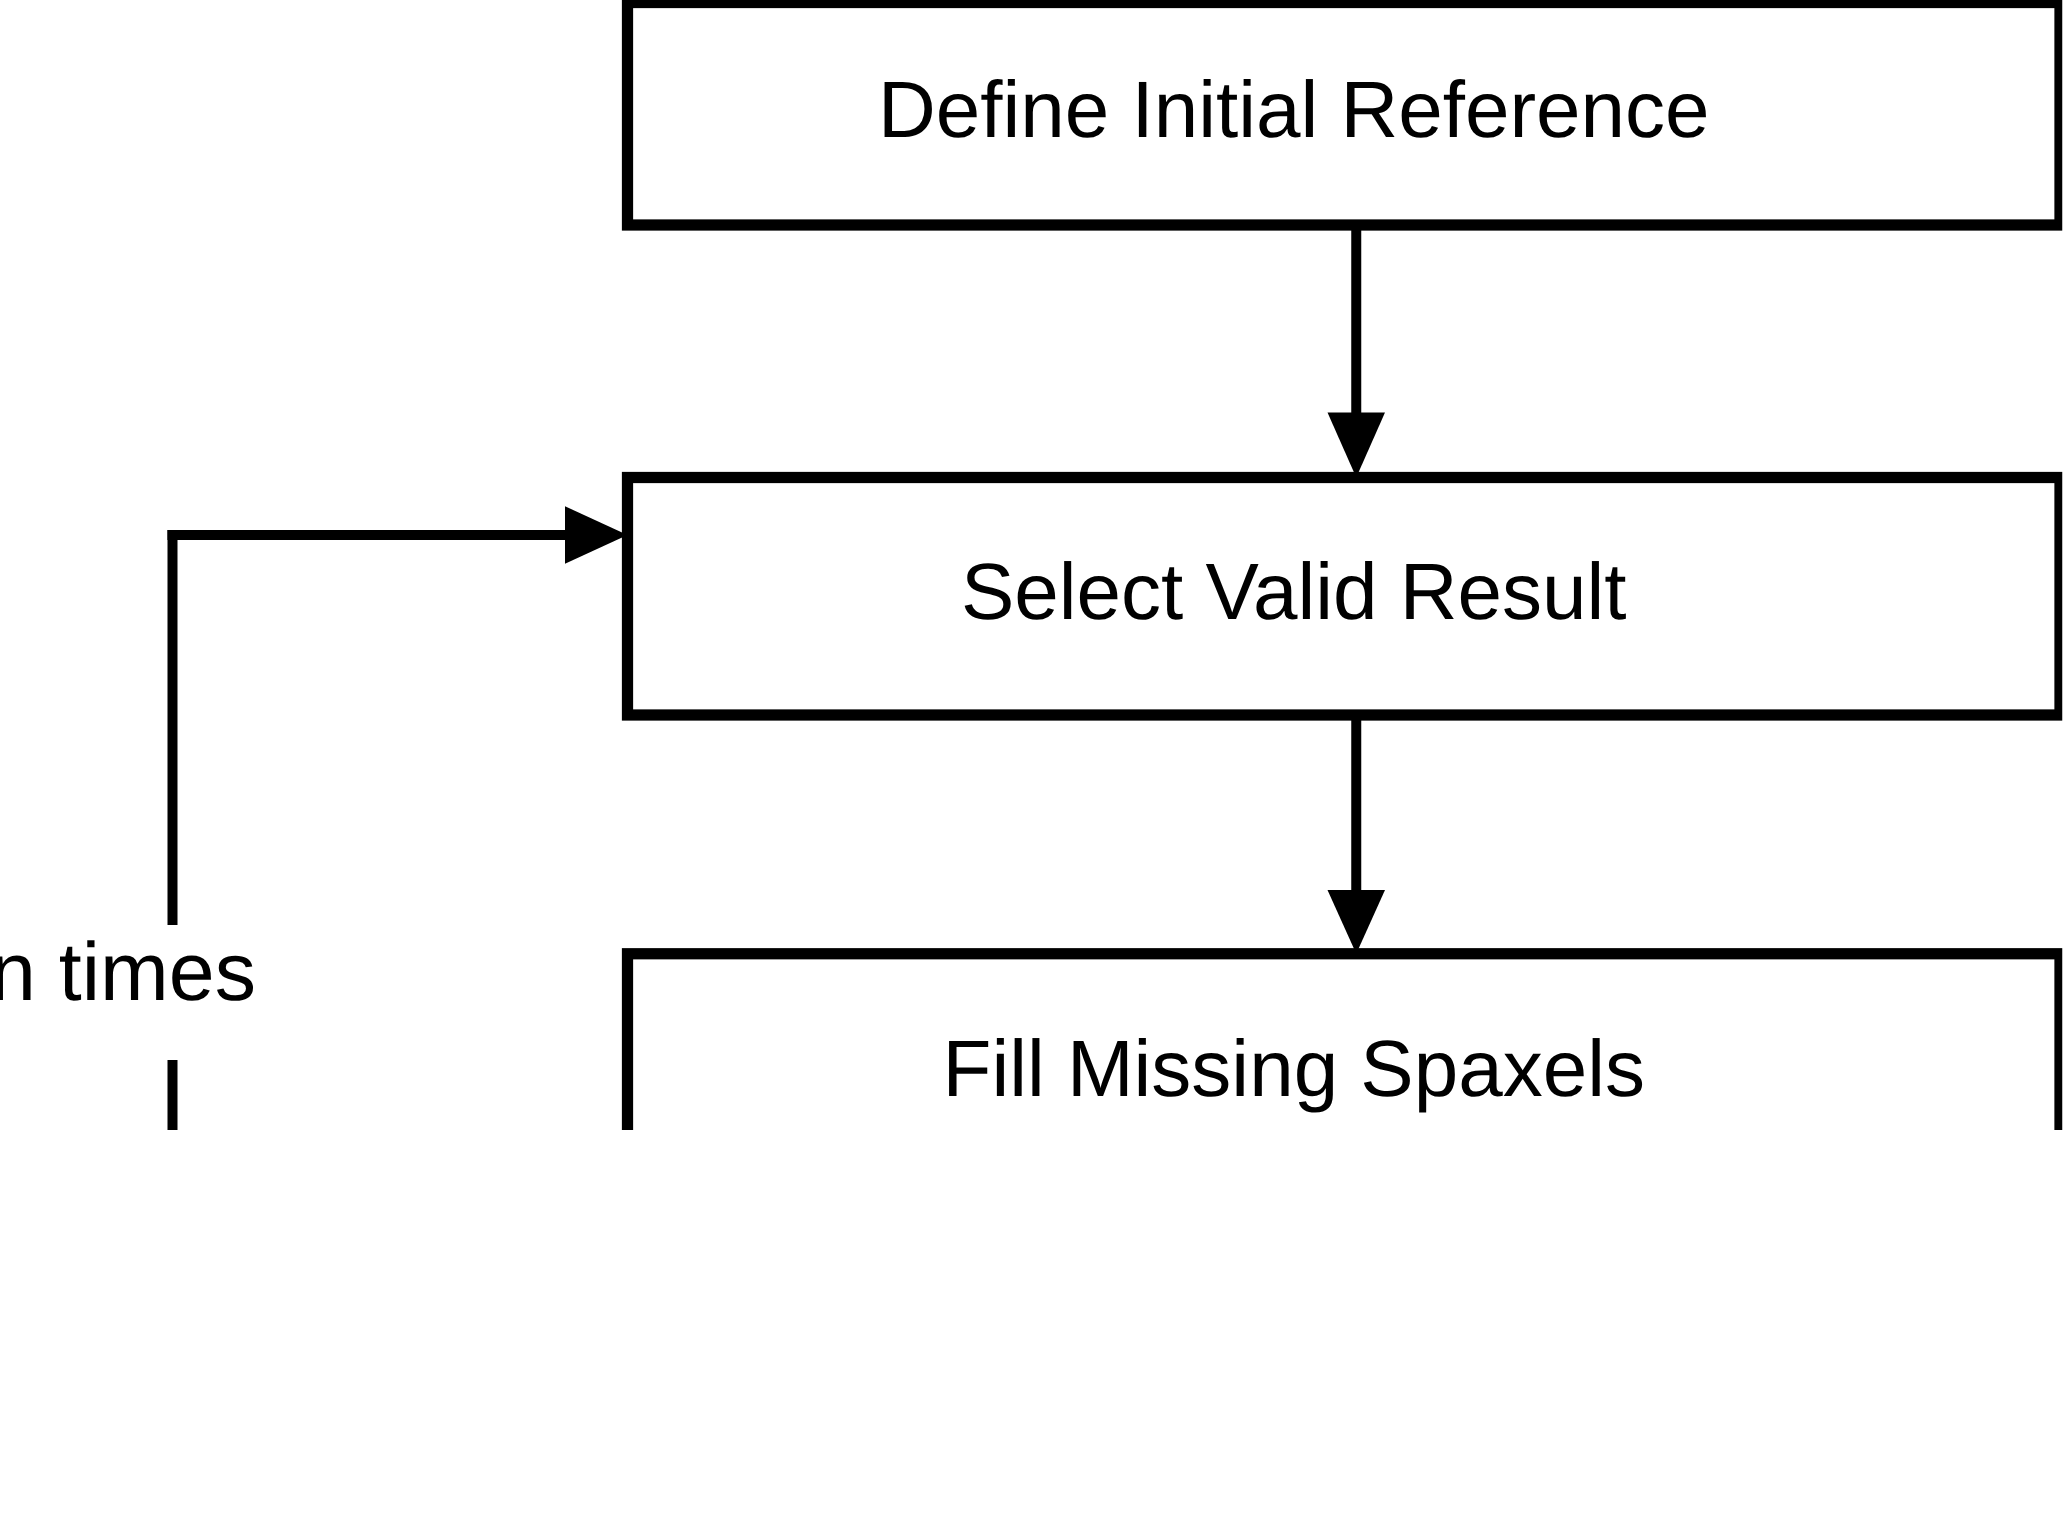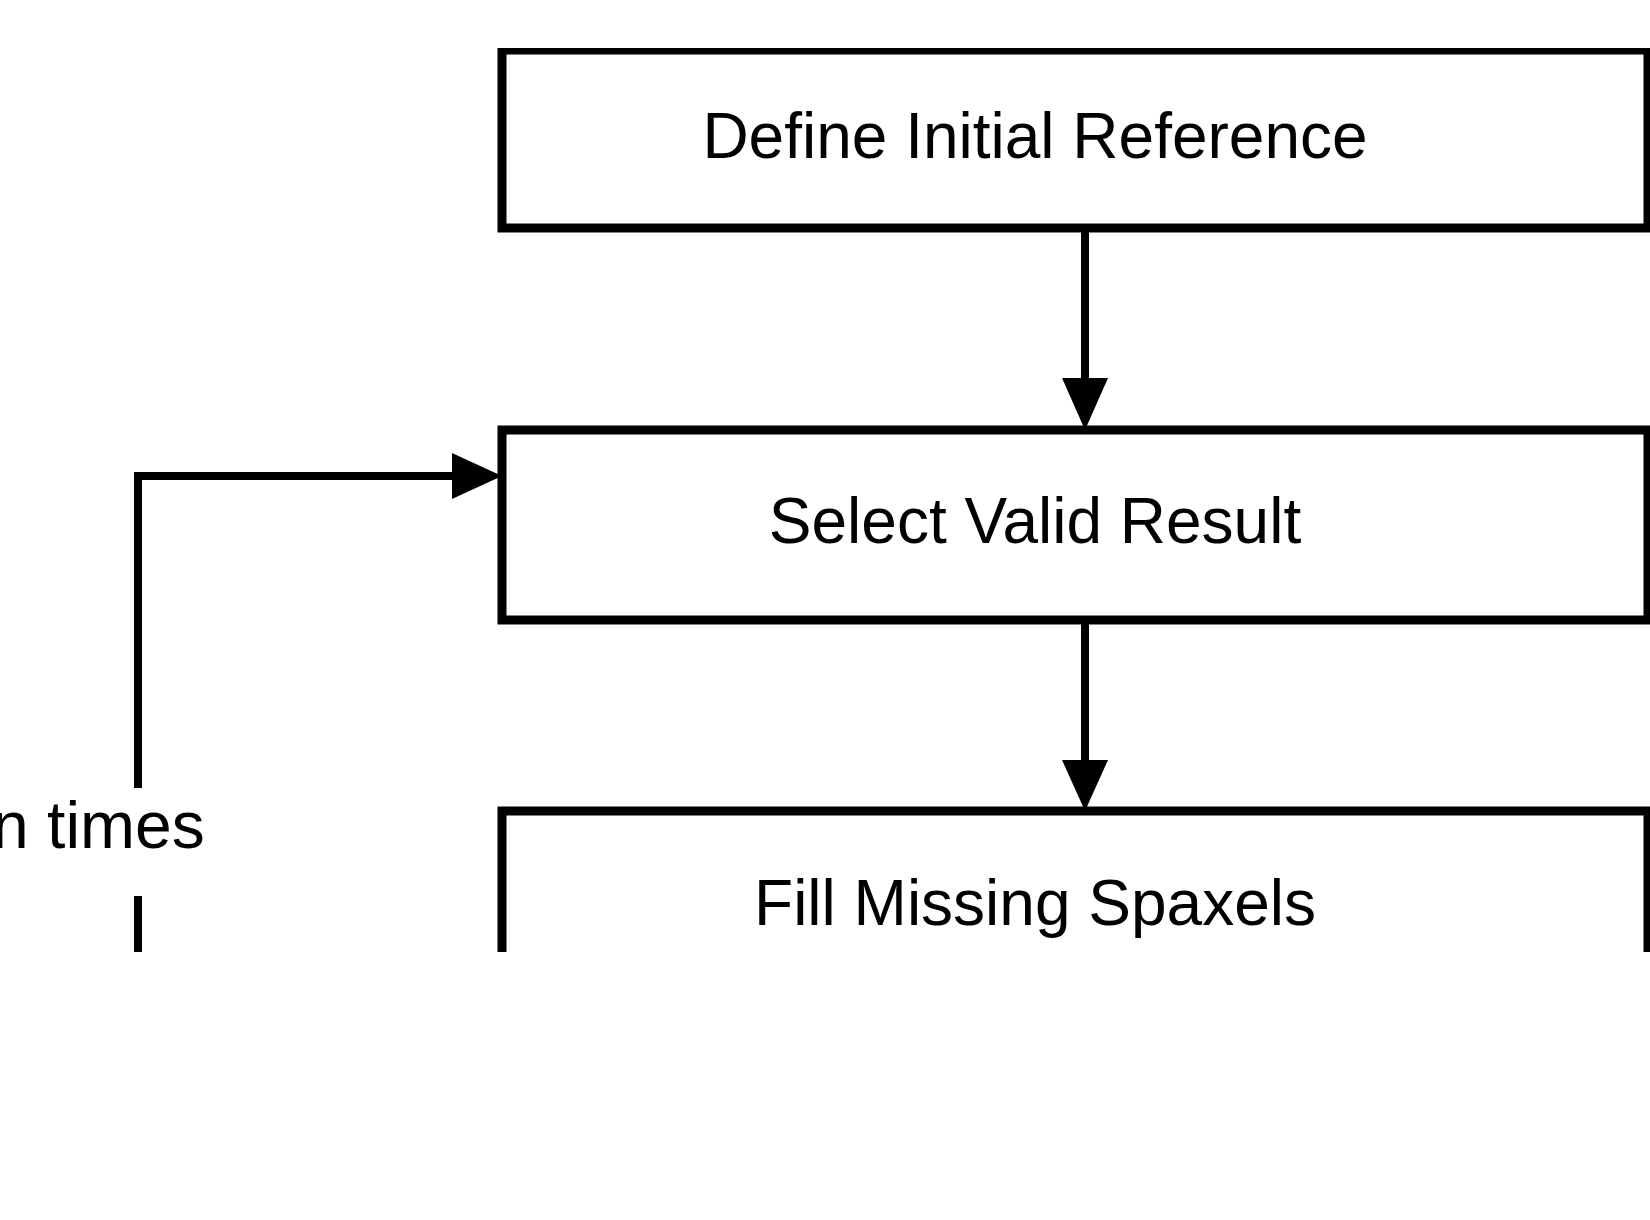--- a/index.html
+++ b/index.html
@@ -9,21 +9,20 @@
   }
   body {
     font-family: "Liberation Sans", sans-serif;
   }
   #canvas {
     position: relative;
     width: 1650px;
     height: 904px;
     background: #ffffff;
     overflow: hidden;
-    margin-top: 48px;
   }
   #flow-svg {
     position: absolute;
     top: 0;
     left: 0;
     width: 1650px;
     height: 1220px;
     display: block;
   }
   .node-label {

